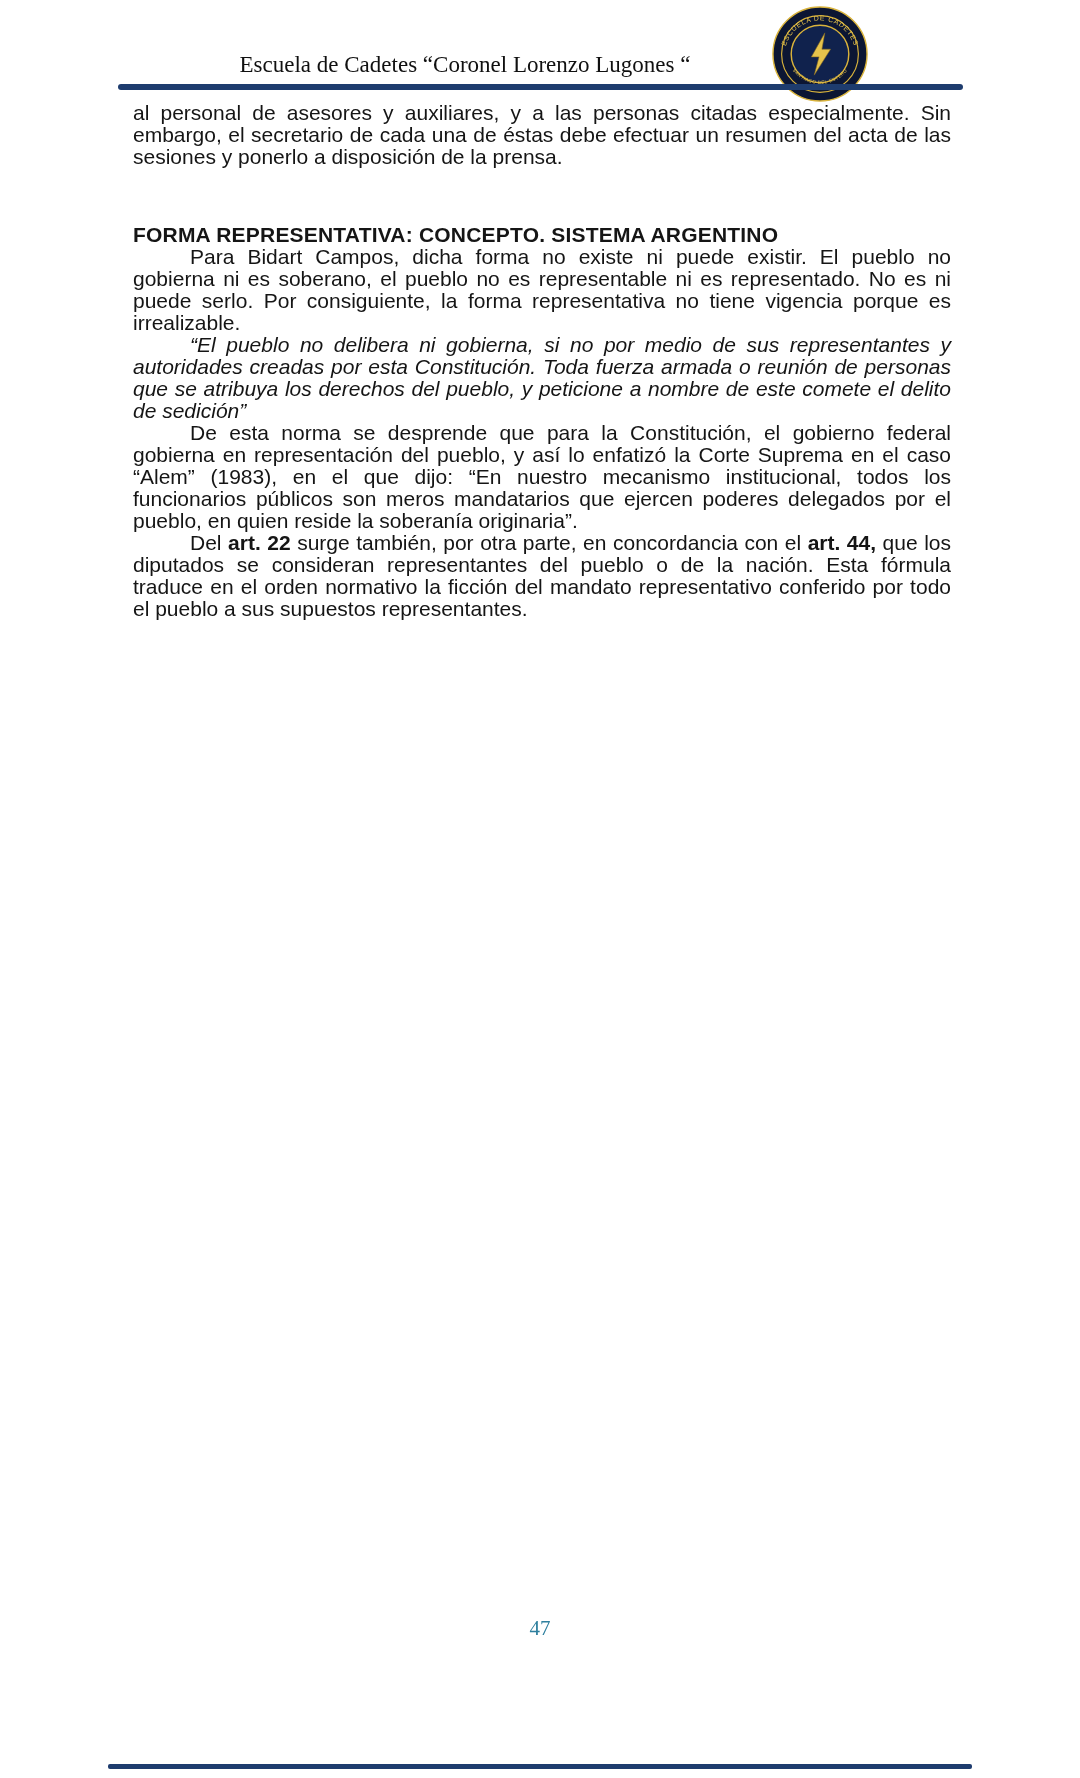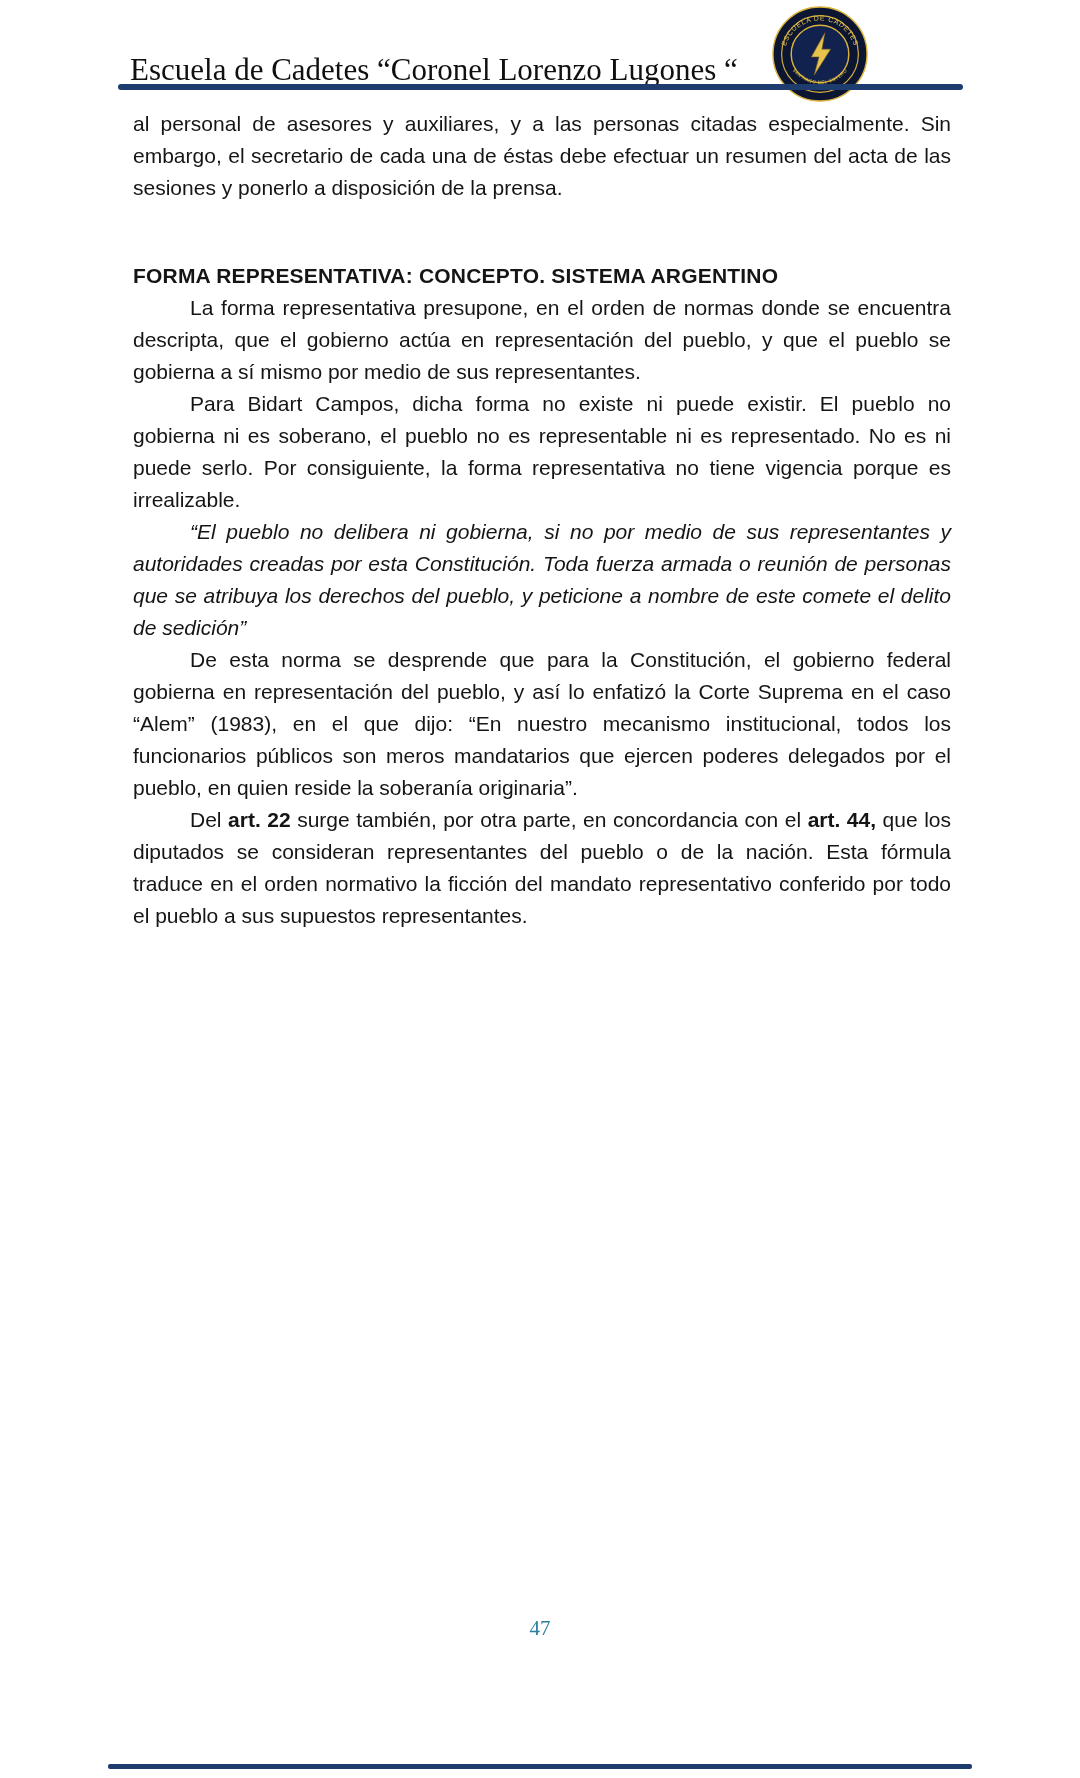--- a/index.html
+++ b/index.html
@@ -13,23 +13,23 @@
     margin: 0 auto;
     background: #ffffff;
     overflow: hidden;
   }
 
   .header-title {
     position: absolute;
     top: 52px;
     left: 130px;
     width: 670px;
-    text-align: left;
+    text-align: center;
     font-family: "Liberation Serif", serif;
-    font-size: 31px;
+    font-size: 23px;
     color: #101010;
     white-space: nowrap;
   }
 
   .logo {
     position: absolute;
     top: 6px;
     left: 772px;
     width: 96px;
     height: 96px;
@@ -40,25 +40,25 @@
     top: 84px;
     left: 118px;
     width: 845px;
     height: 6px;
     background: #1e3c6e;
     border-radius: 3px;
   }
 
   .doc-body {
     position: absolute;
-    top: 108px;
+    top: 102px;
     left: 133px;
     width: 818px;
     font-size: 21px;
-    line-height: 32px;
+    line-height: 22px;
   }
 
   .block { text-align: justify; }
   .block.indent { text-indent: 57px; }
   .block.italic { font-style: italic; }
   .block .bold { font-weight: bold; }
 
   .block.heading {
     font-weight: bold;
     margin-top: 56px;
@@ -110,21 +110,20 @@
       <textPath href="#arcBot" startOffset="50%" text-anchor="middle">SANTIAGO DEL ESTERO</textPath>
     </text>
     <path d="M 55,28 L 41,53 L 49,53 L 44,72 L 61,45 L 52,45 Z" fill="#e6c34c" stroke="#8a6d1f" stroke-width="0.6"></path>
   </svg>
 
   <div class="rule-top"></div>
 
   <div class="doc-body">
       <p class="block paragraph"><span>al personal de asesores y auxiliares, y a las personas citadas especialmente. Sin embargo, el secretario de cada una de éstas debe efectuar un resumen del acta de las sesiones y ponerlo a disposición de la prensa.</span></p>
       <p class="block heading"><span>FORMA REPRESENTATIVA: CONCEPTO. SISTEMA ARGENTINO</span></p>
-      <p class="block paragraph indent"><span>La forma representativa presupone, en el orden de normas donde se encuentra descripta, que el gobierno actúa en representación del pueblo, y que el pueblo se gobierna a sí mismo por medio de sus representantes.</span></p>
       <p class="block paragraph indent"><span>Para Bidart Campos, dicha forma no existe ni puede existir. El pueblo no gobierna ni es soberano, el pueblo no es representable ni es representado. No es ni puede serlo. Por consiguiente, la forma representativa no tiene vigencia porque es irrealizable.</span></p>
       <p class="block paragraph indent italic"><span>“El pueblo no delibera ni gobierna, si no por medio de sus representantes y autoridades creadas por esta Constitución. Toda fuerza armada o reunión de personas que se atribuya los derechos del pueblo, y peticione a nombre de este comete el delito de sedición”</span></p>
       <p class="block paragraph indent"><span>De esta norma se desprende que para la Constitución, el gobierno federal gobierna en representación del pueblo, y así lo enfatizó la Corte Suprema en el caso “Alem” (1983), en el que dijo: “En nuestro mecanismo institucional, todos los funcionarios públicos son meros mandatarios que ejercen poderes delegados por el pueblo, en quien reside la soberanía originaria”.</span></p>
       <p class="block paragraph indent"><span>Del </span><span class="bold">art. 22</span><span> surge también, por otra parte, en concordancia con el </span><span class="bold">art. 44,</span><span> que los diputados se consideran representantes del pueblo o de la nación. Esta fórmula traduce en el orden normativo la ficción del mandato representativo conferido por todo el pueblo a sus supuestos representantes.</span></p>
     </div>
 
   <div class="page-number">47</div>
 
   <div class="rule-bottom"></div>
 

